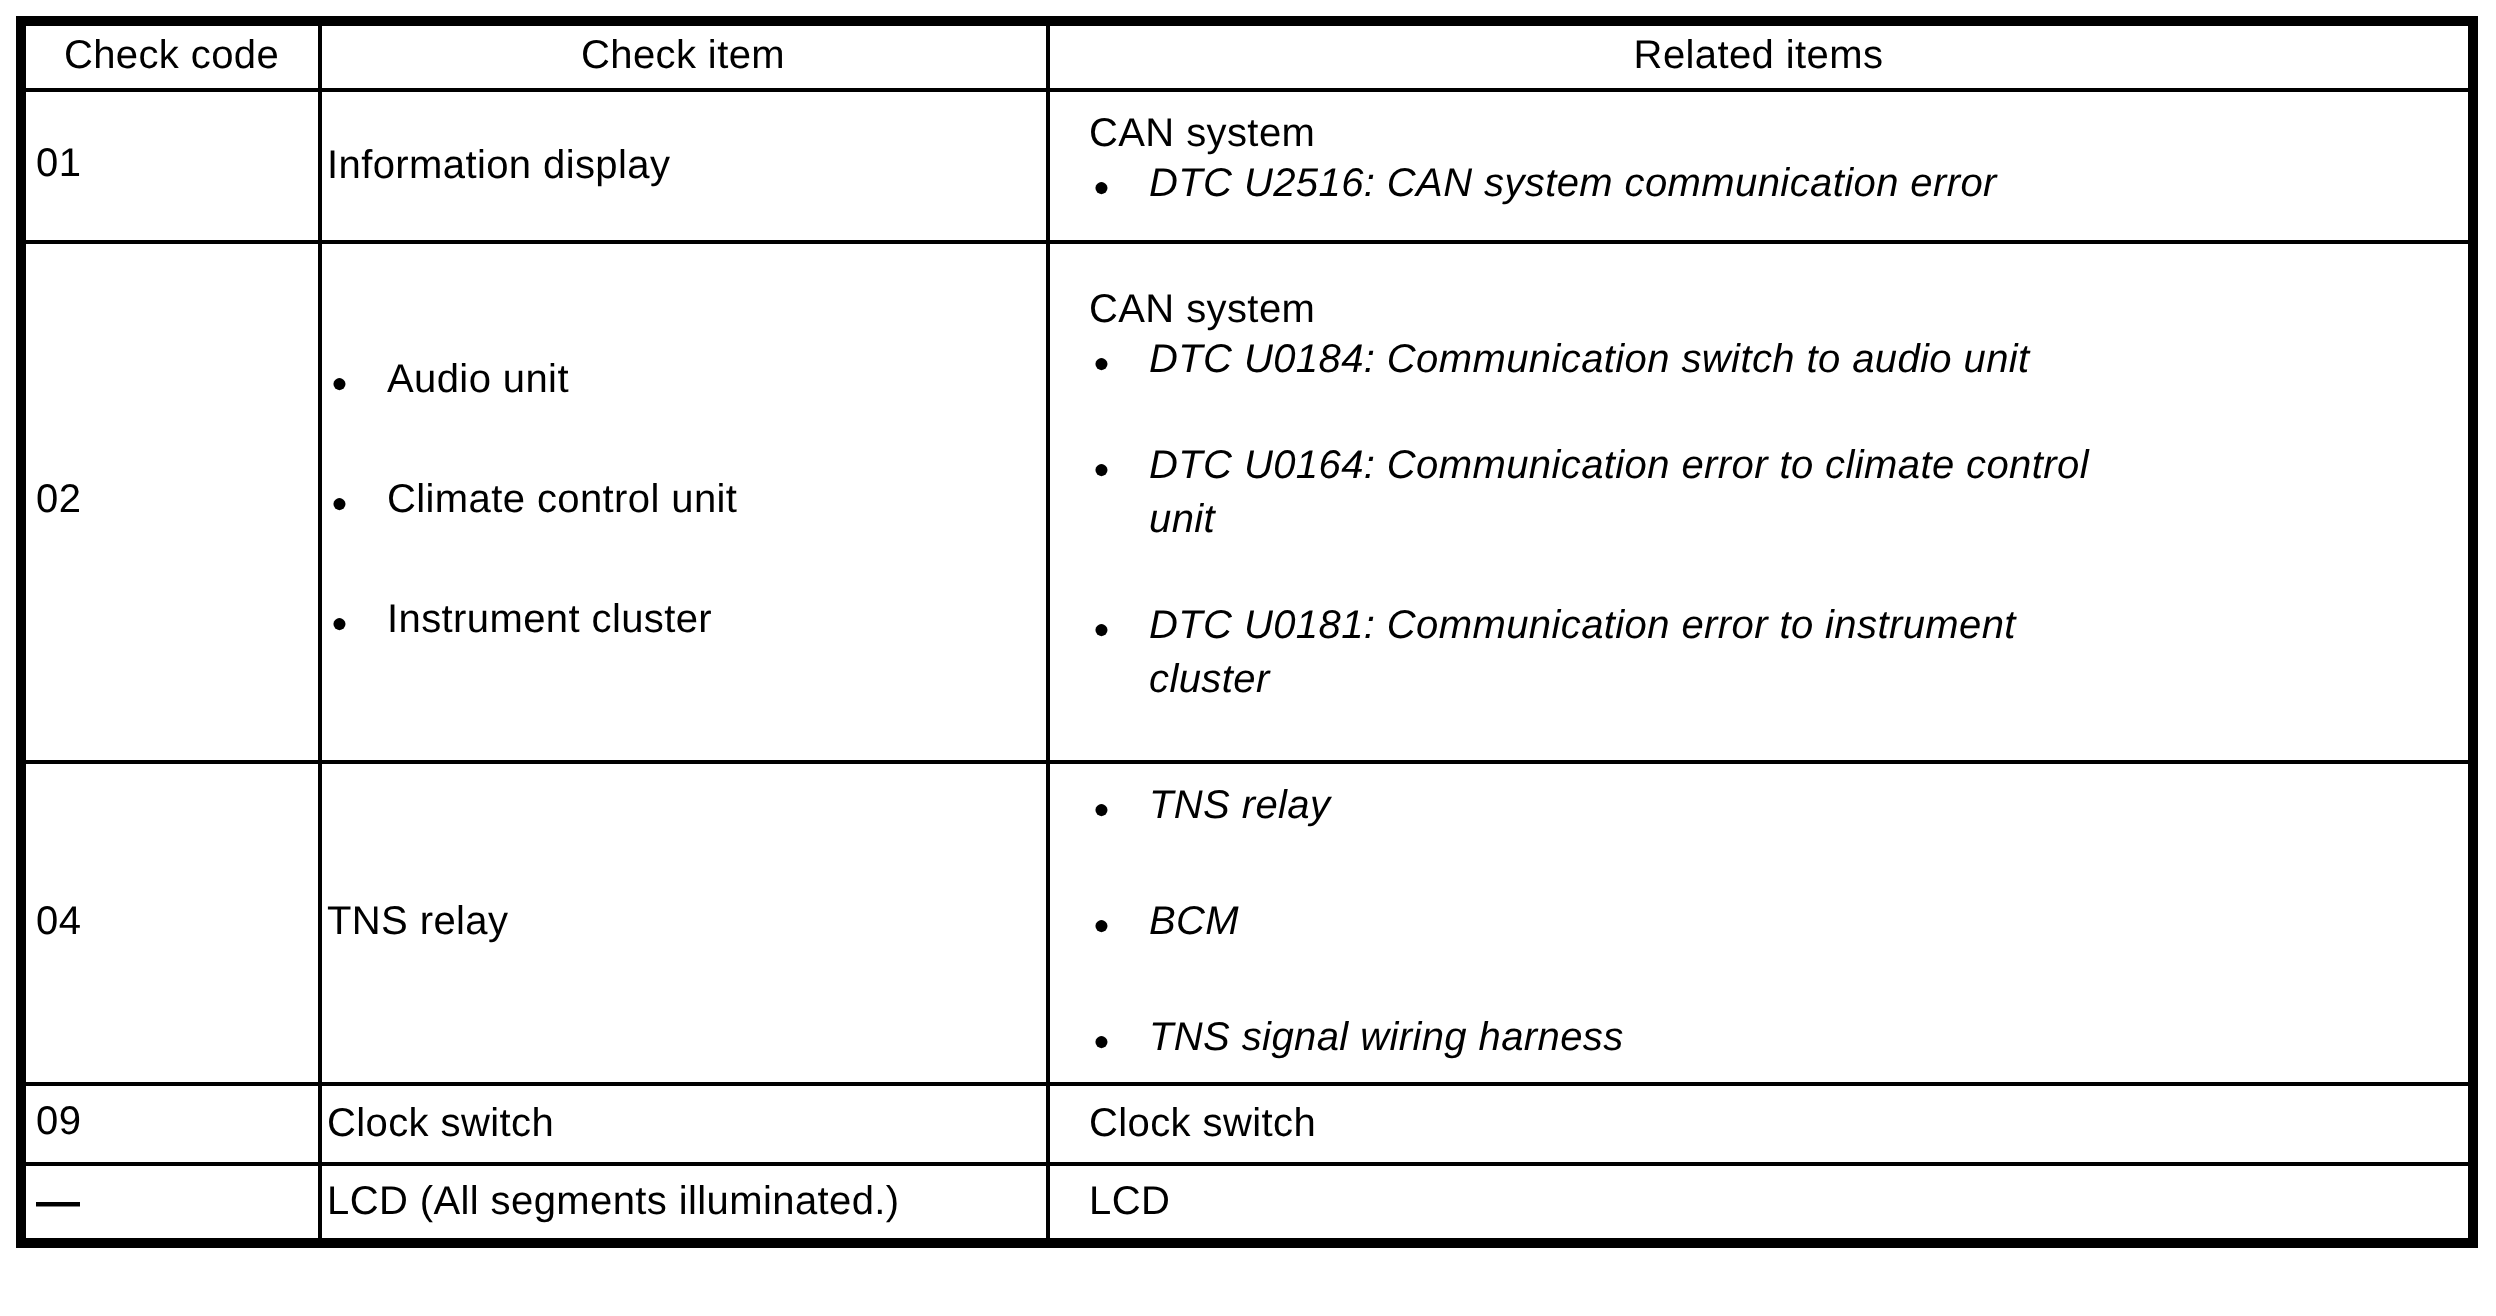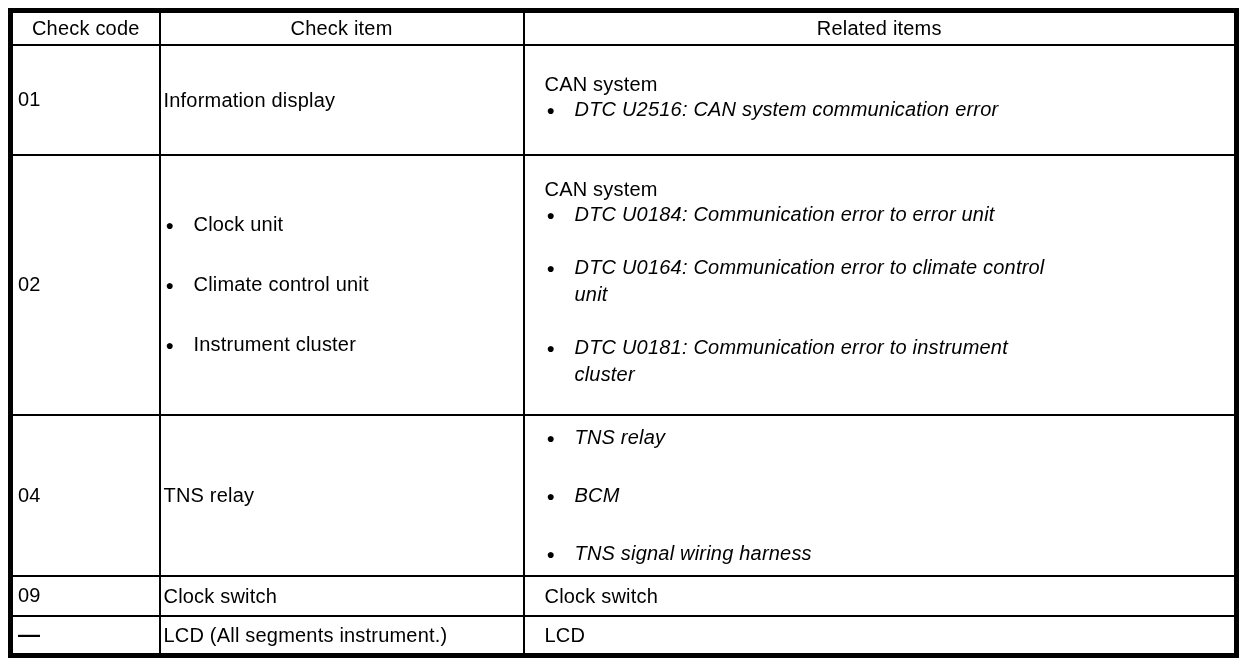--- a/index.html
+++ b/index.html
@@ -32,21 +32,21 @@
   col.c-code { width: 149px; }
   col.c-item { width: 364px; }
   col.c-rel  { width: 713px; }
 
   .check-table th {
     font-weight: normal;
     text-align: center;
     height: 34px;
     padding: 2px 2px;
   }
-  tr.row-01  { height: 110px; }
+  tr.row-01  { height: 76px; }
   tr.row-02  { height: 260px; }
   tr.row-04  { height: 148px; }
   tr.row-09  { height: 40px; }
   tr.row-lcd { height: 38px; }
 
   td.code-cell { vertical-align: middle; padding-left: 5px; }
   td.item-cell { vertical-align: middle; padding-left: 3px; line-height: 24px; }
   td.rel-cell  { vertical-align: middle; padding: 6px 20px; line-height: 24px; }
 
   .intro { line-height: 24px; }
@@ -120,29 +120,29 @@
         <ul class="bullets rel-bullets">
           <li>DTC U2516: CAN system communication error</li>
         </ul>
       </td>
     </tr>
 
     <tr class="row-02">
       <td class="code-cell">02</td>
       <td class="item-cell">
         <ul class="bullets check-bullets">
-          <li>Clock unit</li>
+          <li>Audio unit</li>
           <li>Climate control unit</li>
           <li>Instrument cluster</li>
         </ul>
       </td>
       <td class="rel-cell">
         <div class="intro">CAN system</div>
         <ul class="bullets rel-bullets">
-          <li>DTC U0184: Communication error to error unit</li>
+          <li>DTC U0184: Communication switch to audio unit</li>
           <li>DTC U0164: Communication error to climate control unit</li>
           <li>DTC U0181: Communication error to instrument cluster</li>
         </ul>
       </td>
     </tr>
 
     <tr class="row-04">
       <td class="code-cell">04</td>
       <td class="item-cell">TNS relay</td>
       <td class="rel-cell">
@@ -159,21 +159,21 @@
       <td class="item-cell">Clock switch</td>
       <td class="rel-cell">
         <div class="intro">Clock switch</div>
       </td>
     </tr>
 
     <tr class="row-lcd">
       <td class="code-cell">
         <span class="code-dash">—</span>
       </td>
-      <td class="item-cell">LCD (All segments instrument.)</td>
+      <td class="item-cell">LCD (All segments illuminated.)</td>
       <td class="rel-cell">
         <div class="intro">LCD</div>
       </td>
     </tr>
 
   </tbody>
     </table>
 </div>
 
 </body></html>

